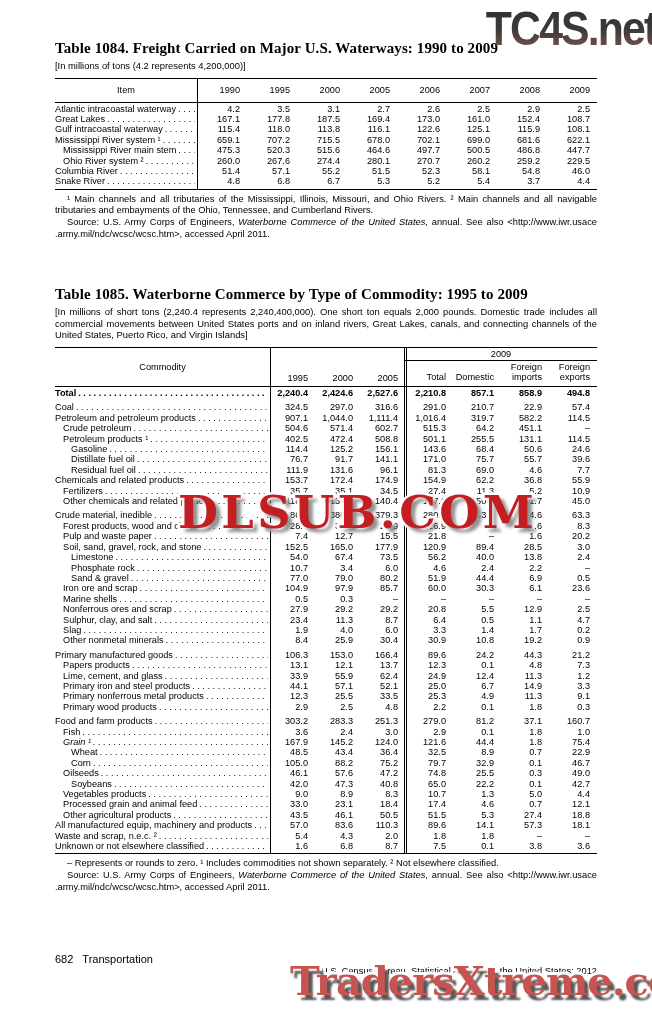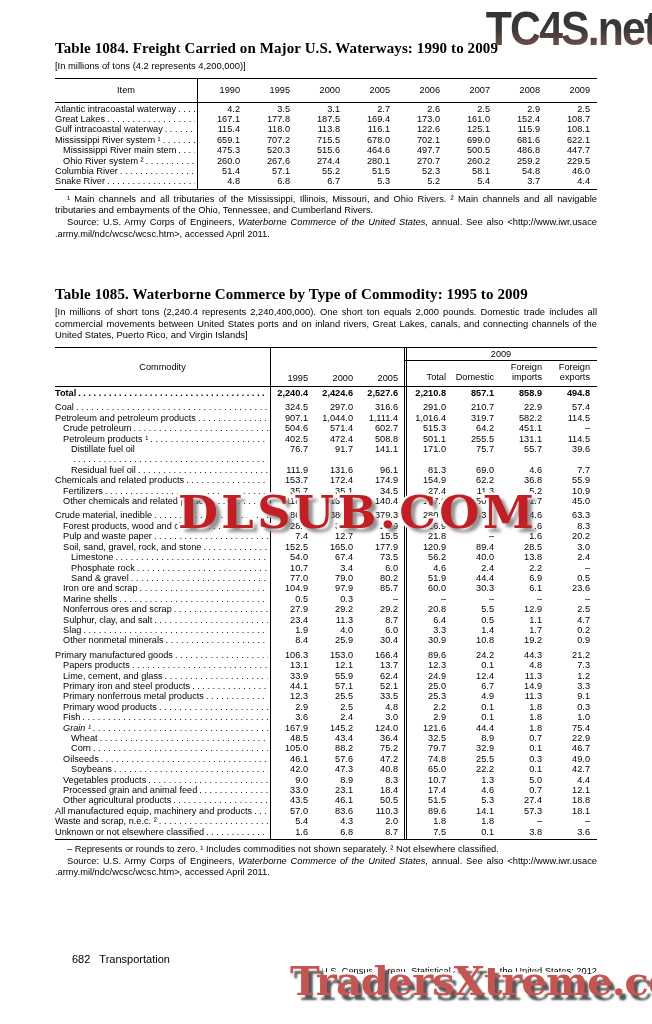--- a/index.html
+++ b/index.html
@@ -58,21 +58,21 @@
   .h2009 { border-bottom:1px solid #000; text-align:center; height:13px; line-height:13px; }
   .hgcols { flex:1; display:flex; align-items:flex-end; padding-bottom:3px; }
   .hg { width:48px; text-align:right; padding-right:7px; line-height:9.8px; }
 
   
   .fnblock { margin-top:4px; }
   .fnote { font-size:9.3px; line-height:11.6px; margin:0; text-indent:12px; text-align:justify; }
   .fnote i { font-style:italic; }
 
   
-  .pagefoot { position:absolute; left:72px; top:953px; font-size:11px; }
+  .pagefoot { position:absolute; left:55px; top:953px; font-size:11px; }
   .pagefoot .sec { margin-left:9px; }
   .credit { position:absolute; right:55px; top:966px; font-size:9.3px; }
 
   
   .wm { position:absolute; font-weight:bold; white-space:nowrap; z-index:9; }
   .wm-tc4s {
     top:0px; right:-4px; z-index:8;
     font-family:"Liberation Sans", sans-serif;
     font-size:46px; letter-spacing:-2px; transform:scale(0.93,1.05); transform-origin:top right;
     background:linear-gradient(180deg,#2f2f2f 0%,#3a3a3a 52%,#6f4f4a 82%,#8a625a 100%);
@@ -321,21 +321,34 @@
           </span>
           <span class="val">402.5</span>
           <span class="val">472.4</span>
           <span class="val">508.8</span>
           <span class="val">501.1</span>
           <span class="val">255.5</span>
           <span class="val">131.1</span>
           <span class="val">114.5</span>
         </div>
         <div class="trow c85">
-          <span class="lbl" style="padding-left: 16px; flex-direction: column;">
+          <span class="lbl" style="padding-left: 16px;">
+            <span class="ltext">Gasoline</span>
+            <span class="leader"></span>
+          </span>
+          <span class="val">114.4</span>
+          <span class="val">125.2</span>
+          <span class="val">156.1</span>
+          <span class="val">143.6</span>
+          <span class="val">68.4</span>
+          <span class="val">50.6</span>
+          <span class="val">24.6</span>
+        </div>
+        <div class="trow c85">
+          <span class="lbl" style="padding-left: 16px;">
             <span class="ltext">Distillate fuel oil</span>
             <span class="leader"></span>
           </span>
           <span class="val">76.7</span>
           <span class="val">91.7</span>
           <span class="val">141.1</span>
           <span class="val">171.0</span>
           <span class="val">75.7</span>
           <span class="val">55.7</span>
           <span class="val">39.6</span>
@@ -632,20 +645,33 @@
             <span class="leader"></span>
           </span>
           <span class="val">2.9</span>
           <span class="val">2.5</span>
           <span class="val">4.8</span>
           <span class="val">2.2</span>
           <span class="val">0.1</span>
           <span class="val">1.8</span>
           <span class="val">0.3</span>
         </div>
+        <div class="trow c85 gap">
+          <span class="lbl" style="padding-left: 0px;">
+            <span class="ltext">Food and farm products</span>
+            <span class="leader"></span>
+          </span>
+          <span class="val">303.2</span>
+          <span class="val">283.3</span>
+          <span class="val">251.3</span>
+          <span class="val">279.0</span>
+          <span class="val">81.2</span>
+          <span class="val">37.1</span>
+          <span class="val">160.7</span>
+        </div>
         <div class="trow c85">
           <span class="lbl" style="padding-left: 8px; justify-content: space-between;">
             <span class="ltext">Fish</span>
             <span class="leader"></span>
           </span>
           <span class="val">3.6</span>
           <span class="val">2.4</span>
           <span class="val">3.0</span>
           <span class="val">2.9</span>
           <span class="val">0.1</span>

